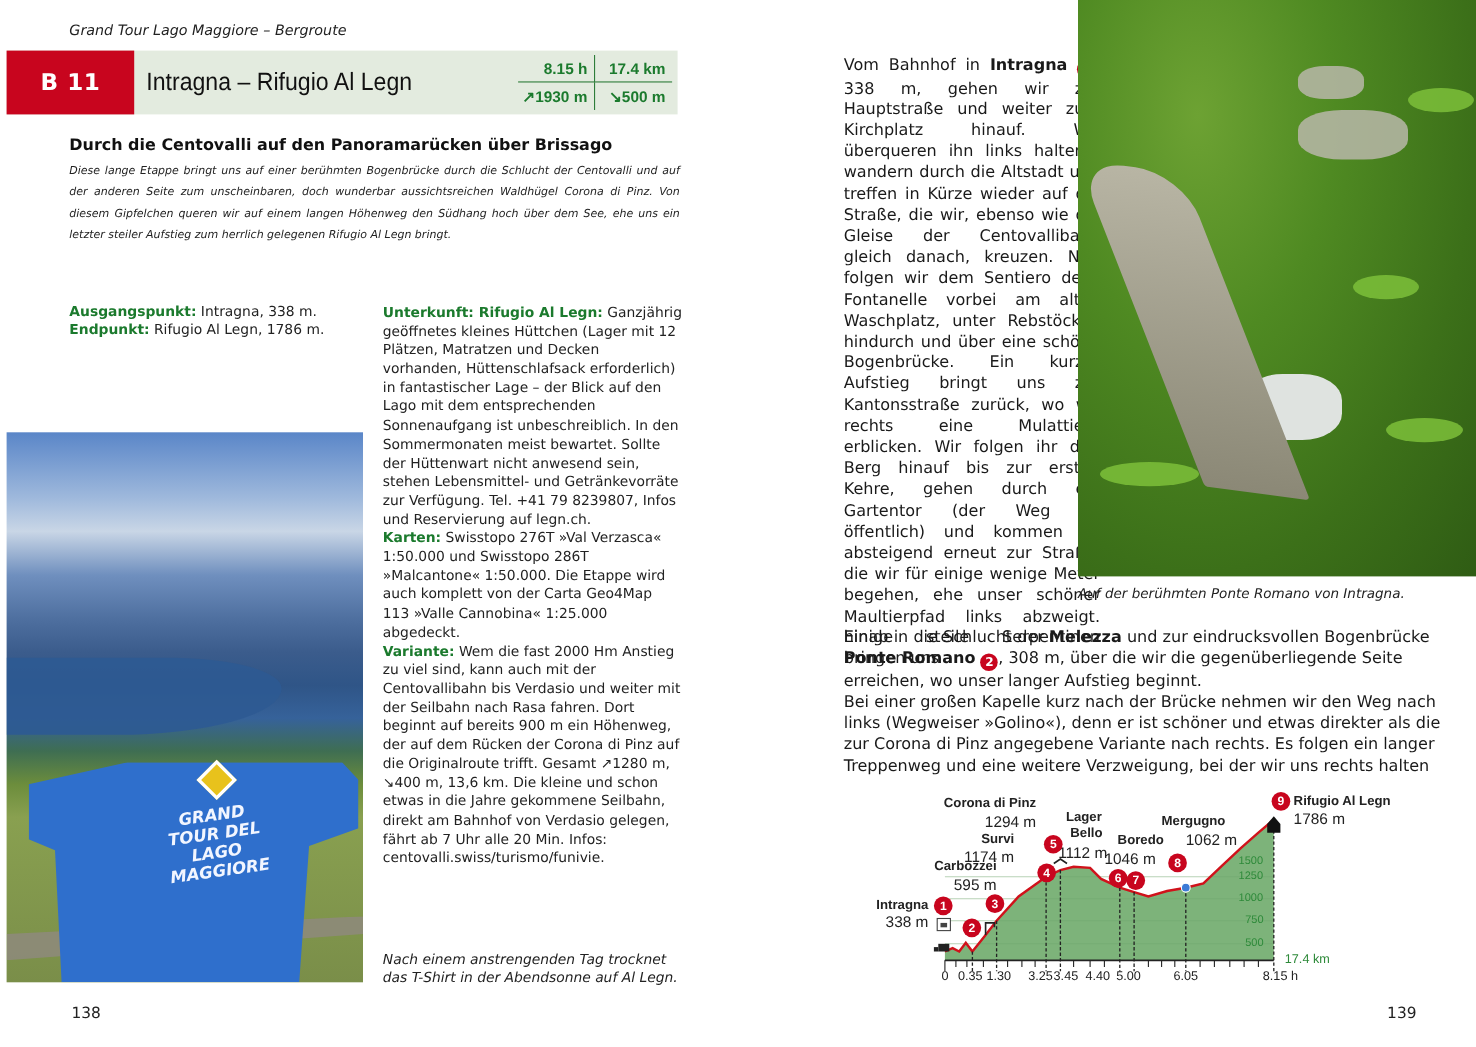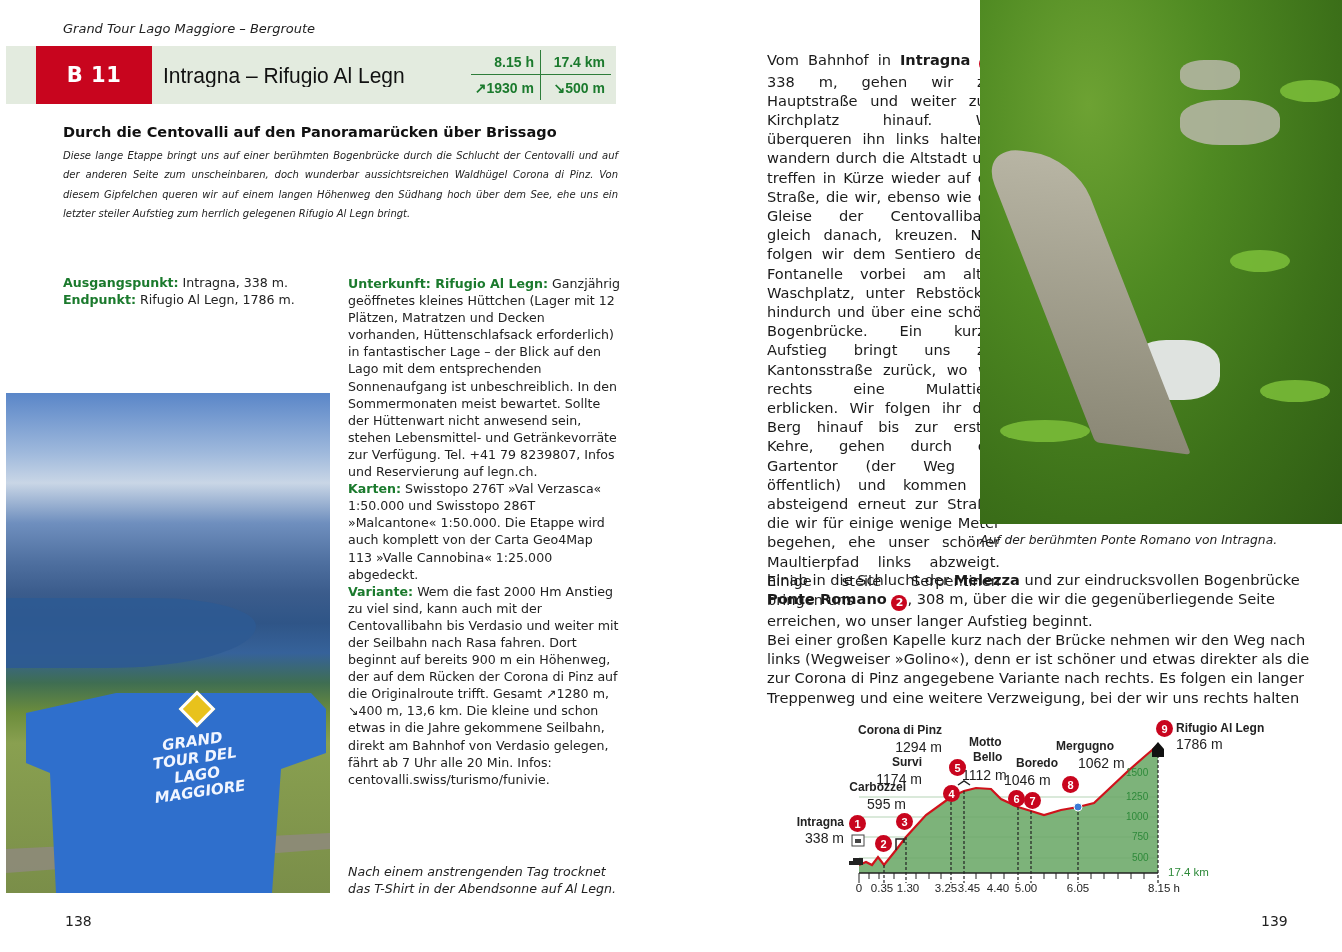--- a/index.html
+++ b/index.html
@@ -16,21 +16,20 @@
   }
 
   .title-bar {
     position: absolute; left: 6px; top: 46px; width: 610px; height: 58px;
     background: #e3ebdf; display: flex; align-items: center;
   }
   .stage-badge {
     width: 116px; height: 58px; background: #c8051e; color: #fff;
     font-weight: bold; font-size: 21px; display: flex; align-items: center; justify-content: center;
     letter-spacing: 0.5px;
-    margin-left: 30px;
   }
   .stage-title {
     margin-left: 11px; font-size: 21px; color: #111; flex: 1;
     font-family: "Liberation Sans", sans-serif; transform: scaleY(1.08);
   }
   .stats {
     width: 140px; height: 50px; margin-right: 5px;
     display: grid; grid-template-columns: 1fr 1fr; grid-template-rows: 1fr 1fr;
     color: #1b7a2d; font-weight: bold; font-size: 14px;
     font-family: "Liberation Sans", sans-serif;
@@ -279,21 +278,21 @@
 
     <div class="pl b r" style="left:40px;top:65px;width:80px;">Carbozzei</div>
     <div class="pl r" style="left:40px;top:81px;width:80px;">595 m</div>
 
     <div class="pl b r" style="left:60px;top:8px;width:96px;">Corona di Pinz</div>
     <div class="pl r" style="left:60px;top:24px;width:96px;">1294 m</div>
 
     <div class="pl b r" style="left:90px;top:40px;width:46px;">Survi</div>
     <div class="pl r" style="left:90px;top:56px;width:46px;">1174 m</div>
 
-    <div class="pl b" style="left:183px;top:20px;">Motto</div>
+    <div class="pl b" style="left:183px;top:20px;">Lager</div>
     <div class="pl b" style="left:187px;top:35px;">Bello</div>
     <div class="pl" style="left:176px;top:52px;">1112 m</div>
 
     <div class="pl b" style="left:230px;top:41px;">Boredo</div>
     <div class="pl" style="left:218px;top:57px;">1046 m</div>
 
     <div class="pl b r" style="left:240px;top:24px;width:88px;">Mergugno</div>
     <div class="pl" style="left:292px;top:40px;">1062 m</div>
 
     <div class="pl b" style="left:390px;top:6px;">Rifugio Al Legn</div>
@@ -306,21 +305,21 @@
     <div class="wpm" style="left:163px;top:44px;">5</div>
     <div class="wpm" style="left:222px;top:75px;">6</div>
     <div class="wpm" style="left:238px;top:77px;">7</div>
     <div class="wpm" style="left:276px;top:61px;">8</div>
     <div class="wpm" style="left:370px;top:5px;">9</div>
 
     <div class="ytick" style="left:346px;top:137px;">500</div>
     <div class="ytick" style="left:346px;top:116px;">750</div>
     <div class="ytick" style="left:340px;top:96px;">1000</div>
     <div class="ytick" style="left:340px;top:76px;">1250</div>
-    <div class="ytick" style="left:340px;top:52px;">1500</div>
+    <div class="ytick" style="left:340px;top:62px;">1500</div>
 
     <div class="dist" style="left:382px;top:151px;">17.4 km</div>
 
     <div class="xtick" style="left:73px;top:167px;">0</div>
     <div class="xtick" style="left:96px;top:167px;">0.35</div>
     <div class="xtick" style="left:122px;top:167px;">1.30</div>
     <div class="xtick" style="left:160px;top:167px;">3.25</div>
     <div class="xtick" style="left:183px;top:167px;">3.45</div>
     <div class="xtick" style="left:212px;top:167px;">4.40</div>
     <div class="xtick" style="left:240px;top:167px;">5.00</div>

